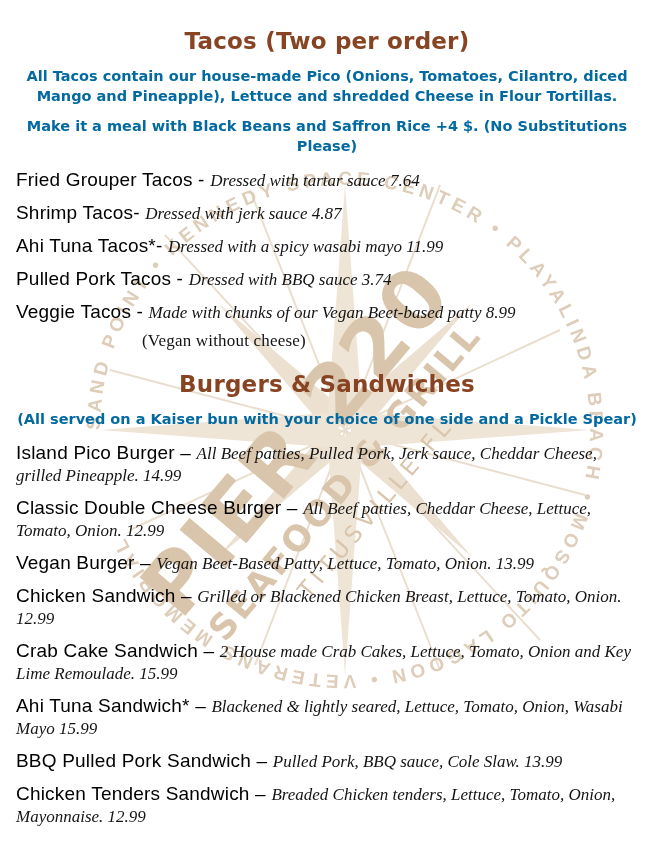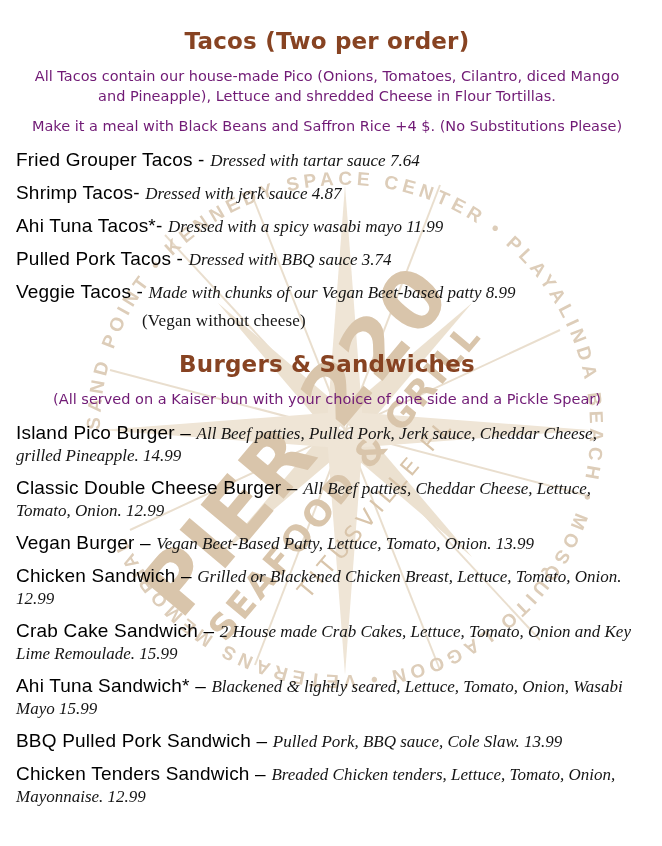--- a/index.html
+++ b/index.html
@@ -10,22 +10,22 @@
   }
   .watermark{position:absolute;top:0;left:0;z-index:0;pointer-events:none;}
   .content{position:relative;z-index:1;padding:28px 24px 0 16px;}
   .section-title{
     font-family:"DejaVu Sans",sans-serif;
     text-align:center;color:#874322;font-size:23px;font-weight:bold;
     margin:0 0 12px 0;letter-spacing:.2px;
   }
   .section-title.second{margin-top:20px;}
   .note{
-    font-family:"DejaVu Sans",sans-serif;font-weight:normal;
-    text-align:center;font-size:14.5px;color:#701a75;line-height:1.38;
+    font-family:"DejaVu Sans",sans-serif;font-weight:bold;
+    text-align:center;font-size:14.5px;color:#0369a1;line-height:1.38;
     margin:0 auto 10px auto;
   }
   .note.first{max-width:606px;}
   .note.last{margin-bottom:13px;}
   .menu-items{margin:0;}
   .item{
     margin:0 0 11px 0;line-height:21px;
     color:#3a3a3a;font-size:19px;letter-spacing:.2px;
   }
   .item .name{color:#000000;}

